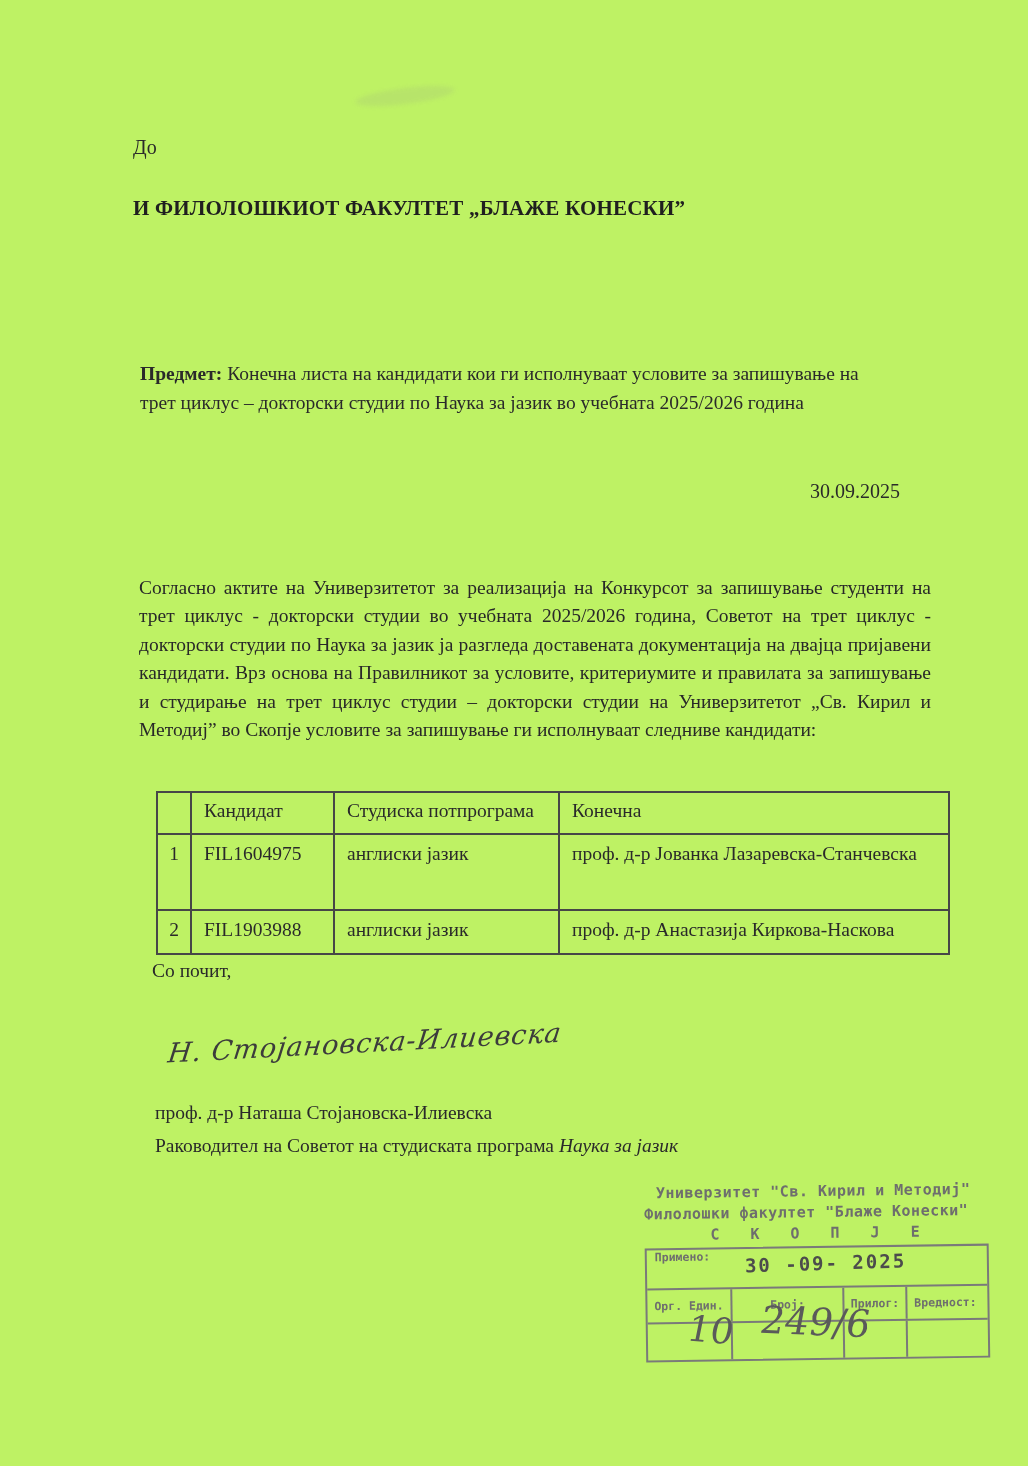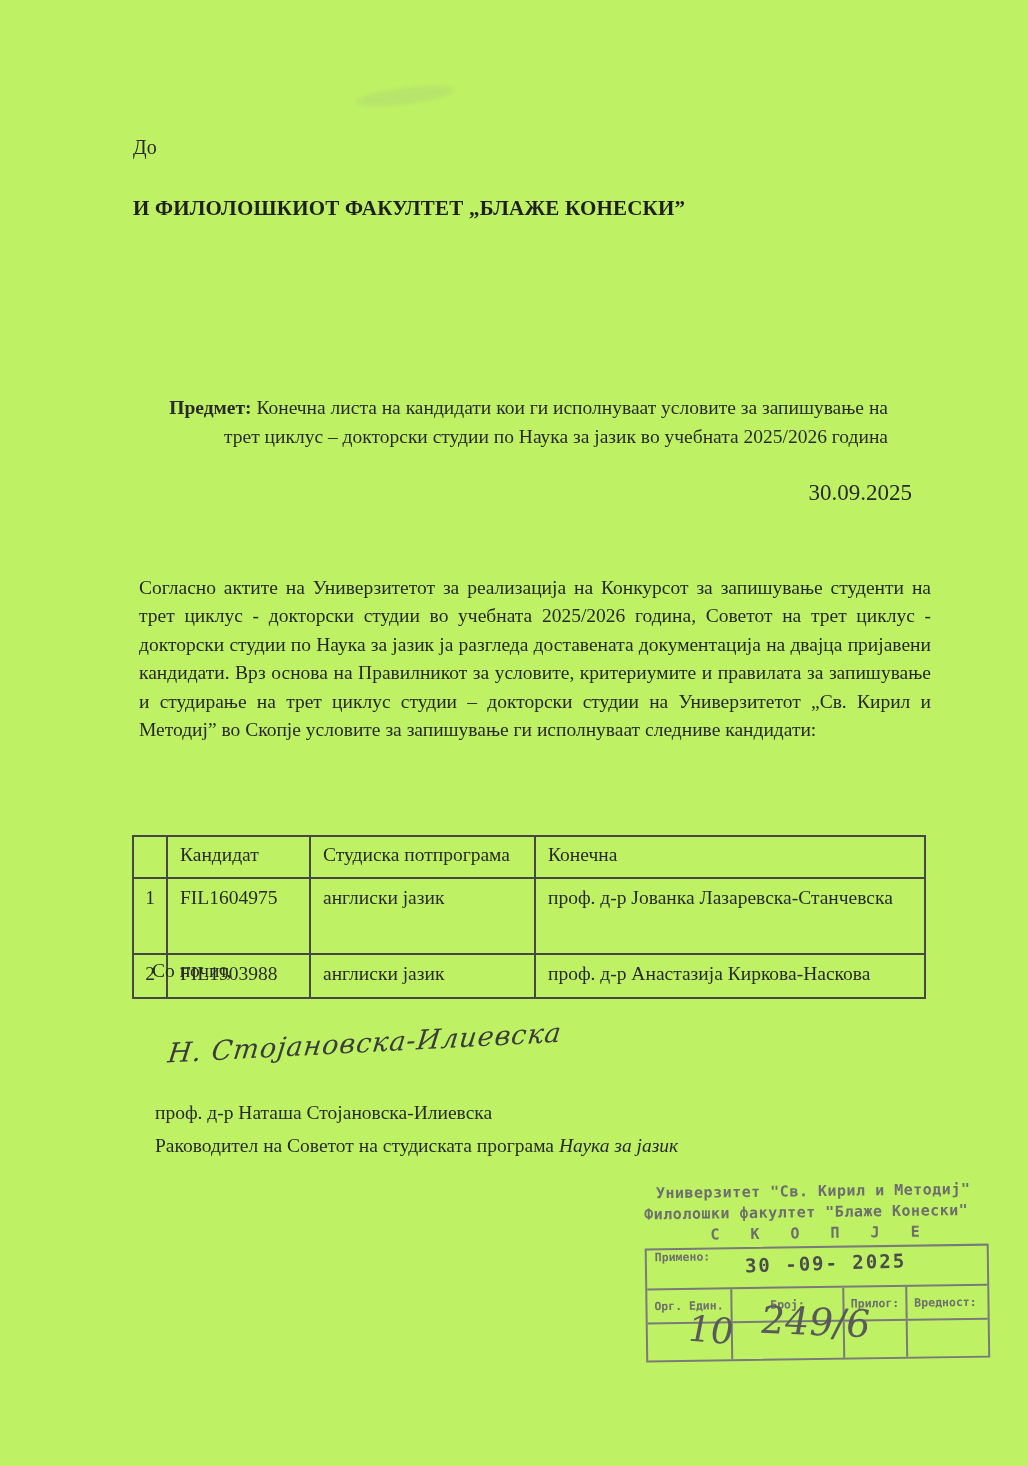--- a/index.html
+++ b/index.html
@@ -17,29 +17,29 @@
   .abs{position:absolute;}
   .smudge{
     left:355px;top:88px;width:100px;height:16px;
     background:rgba(140,140,140,.14);
     border-radius:50%;
     filter:blur(2px);
     transform:rotate(-7deg);
   }
   .to-line{left:133px;top:136px;font-size:20px;color:#2a2a2a;}
   .recipient{left:133px;top:190px;font-size:21px;font-weight:bold;color:#1f1f1f;line-height:37px;letter-spacing:.2px;}
-  .subject{left:140px;top:394px;width:748px;font-size:19.5px;line-height:28.5px;color:#2a2a2a;text-align:right;}
+  .subject{left:140px;top:360px;width:748px;font-size:19.5px;line-height:28.5px;color:#2a2a2a;}
   .subject b{font-weight:bold;}
-  .date-line{right:116px;top:480px;font-size:23px;color:#2a2a2a;}
+  .date-line{right:128px;top:480px;font-size:20px;color:#2a2a2a;}
   .body-par{left:139px;top:574px;width:792px;font-size:19.5px;line-height:28.4px;text-align:justify;color:#282828;}
 
   table.cands{
-    position:absolute;left:132px;top:791px;
+    position:absolute;left:156px;top:791px;
     border-collapse:collapse;table-layout:fixed;width:792px;
-    font-size:19.5px;color:#2a2a2a;margin-top:44px;
+    font-size:19.5px;color:#2a2a2a;
   }
   table.cands td,table.cands th{
     border:2px solid #474747;
     font-weight:normal;text-align:left;
     padding:8px 12px;vertical-align:top;
     overflow:hidden;
   }
   table.cands tr.hdr th{height:28px;vertical-align:middle;padding-top:4px;}
   table.cands tr.r1 td{height:58px;}
   table.cands tr.r2 td{height:26px;}

